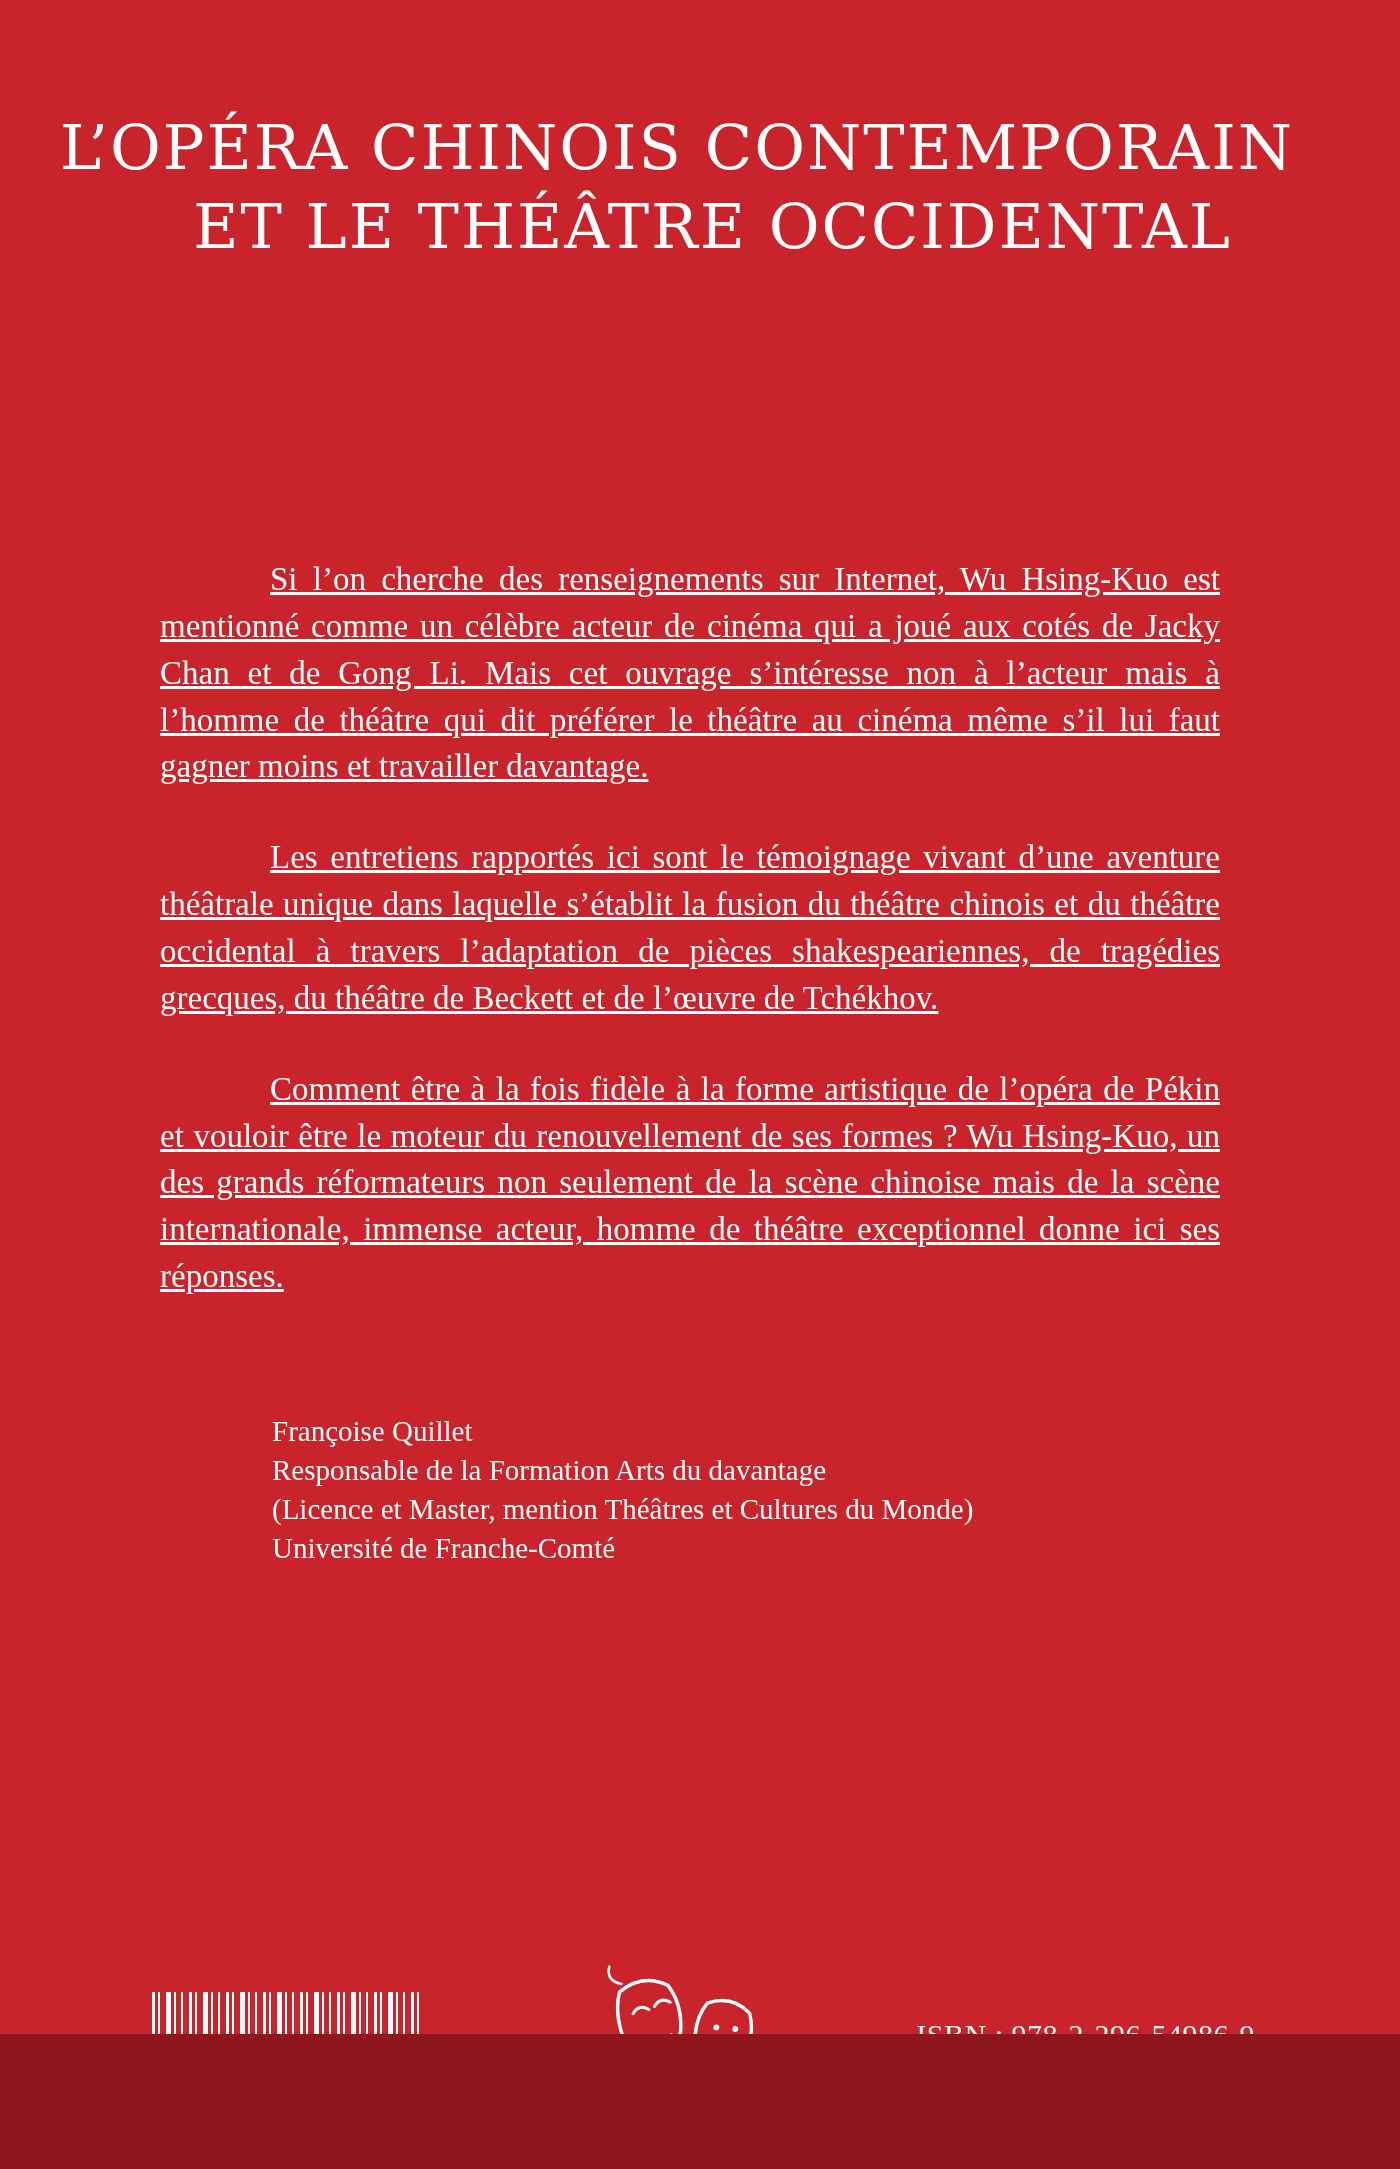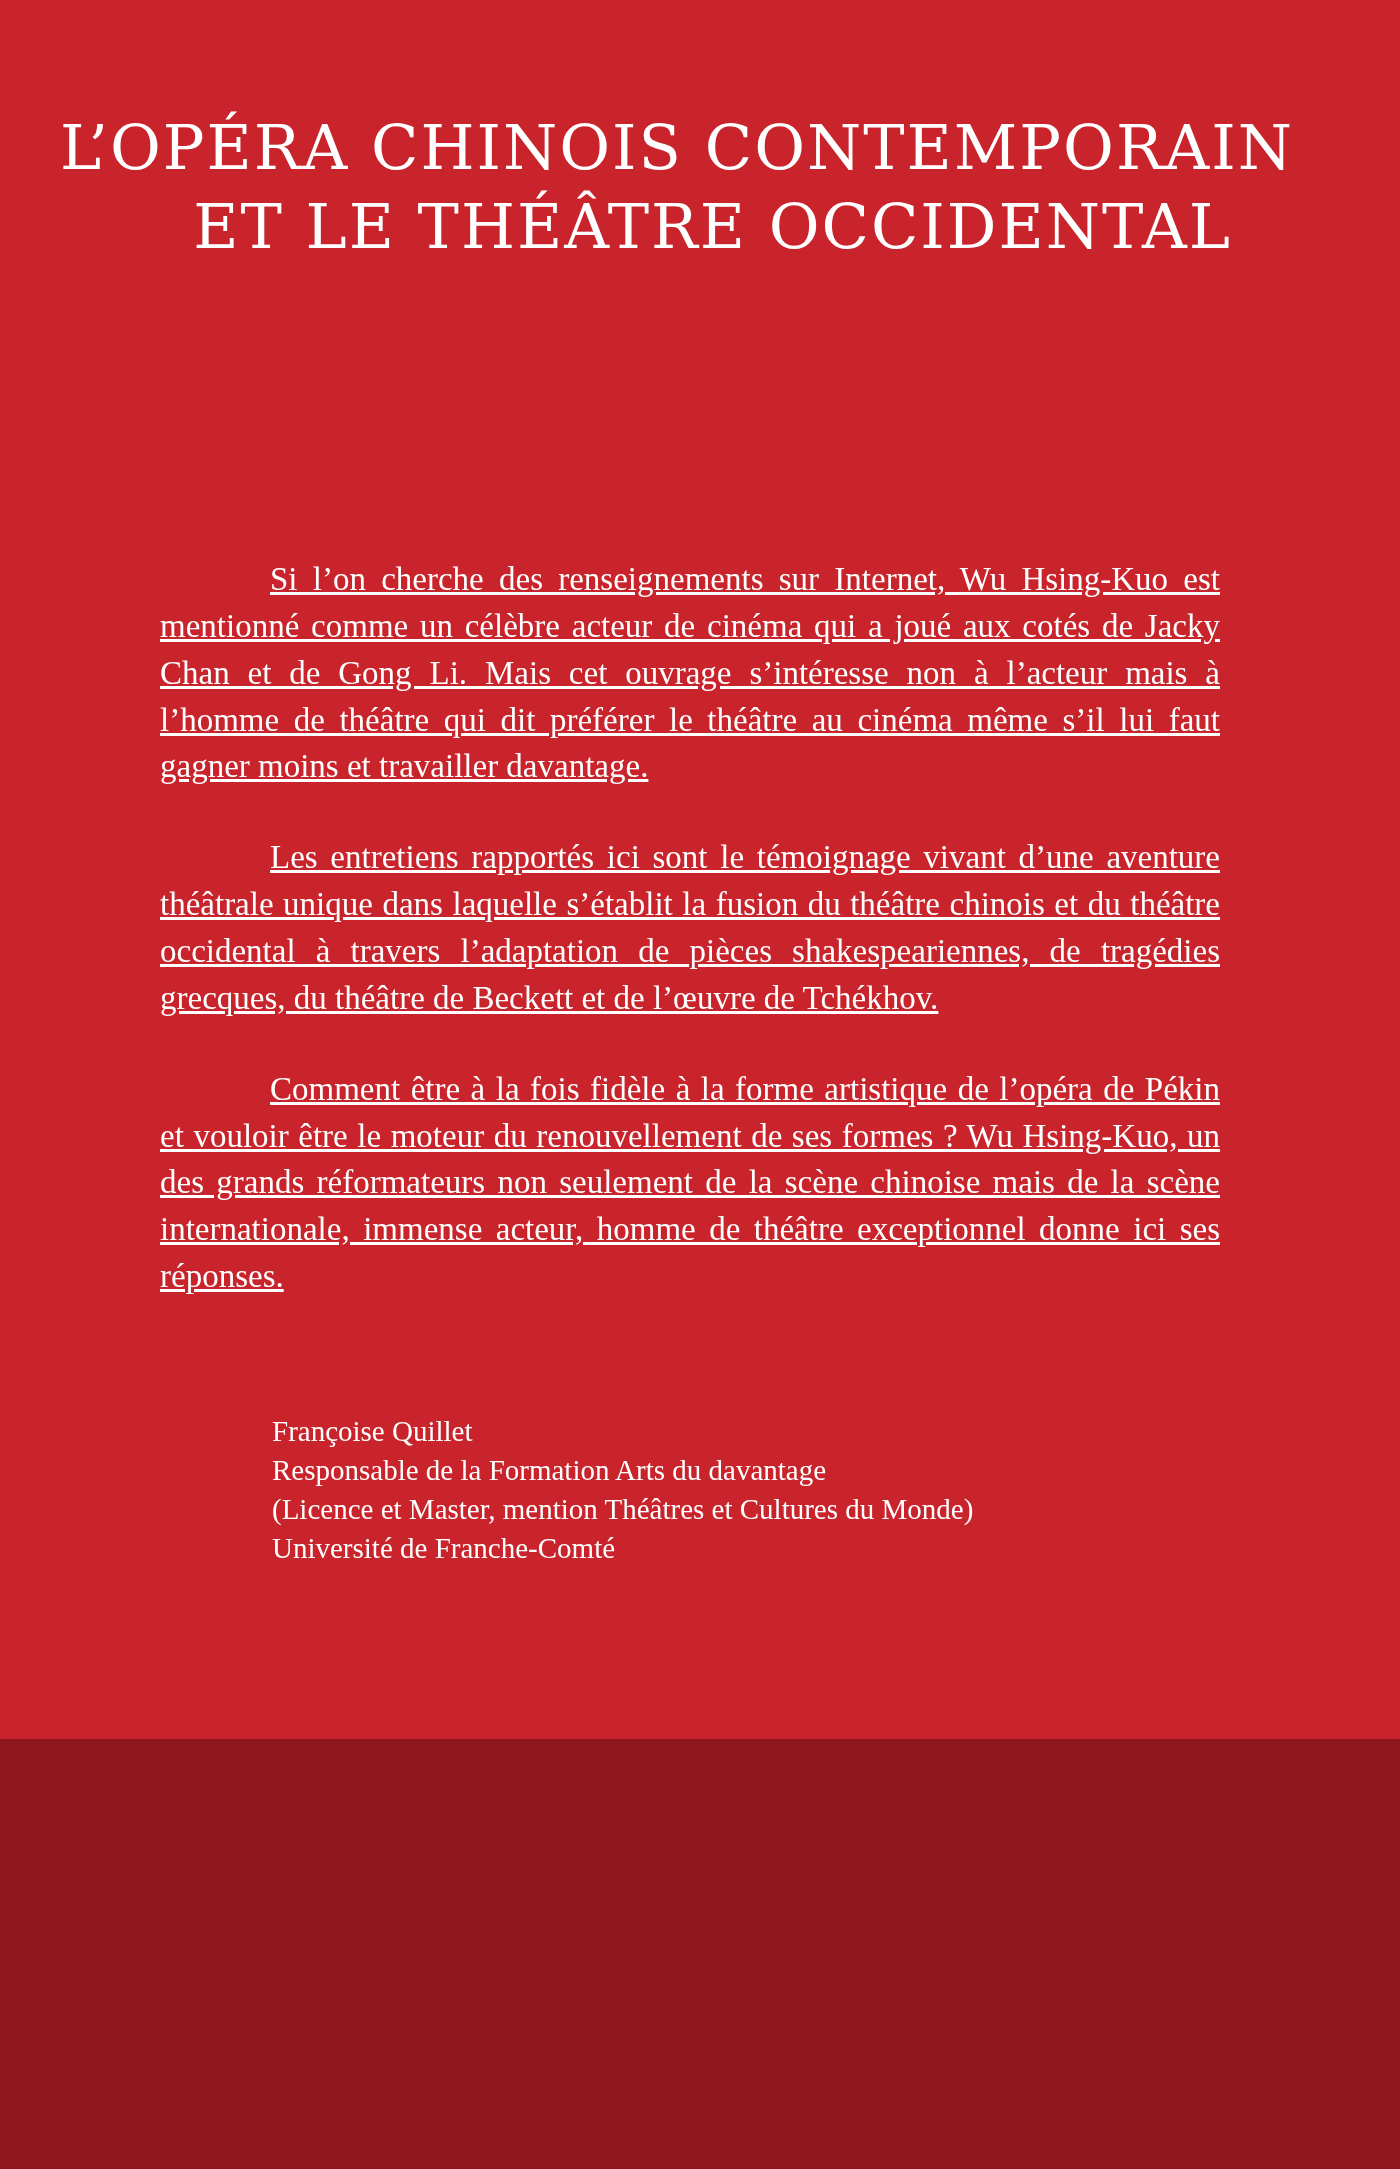--- a/index.html
+++ b/index.html
@@ -3,21 +3,21 @@
 <meta charset="utf-8">
 <style>
   html, body {
     margin: 0;
     padding: 0;
     background: #8f161c;
   }
   .cover {
     position: relative;
     width: 1400px;
-    height: 1739px;
+    height: 2034px;
     background: #c9242b;
     color: #ffffff;
     font-family: "Liberation Serif", "DejaVu Serif", serif;
     overflow: hidden;
     margin: 0 auto;
   }
 
   
   .title-block {
     position: absolute;

